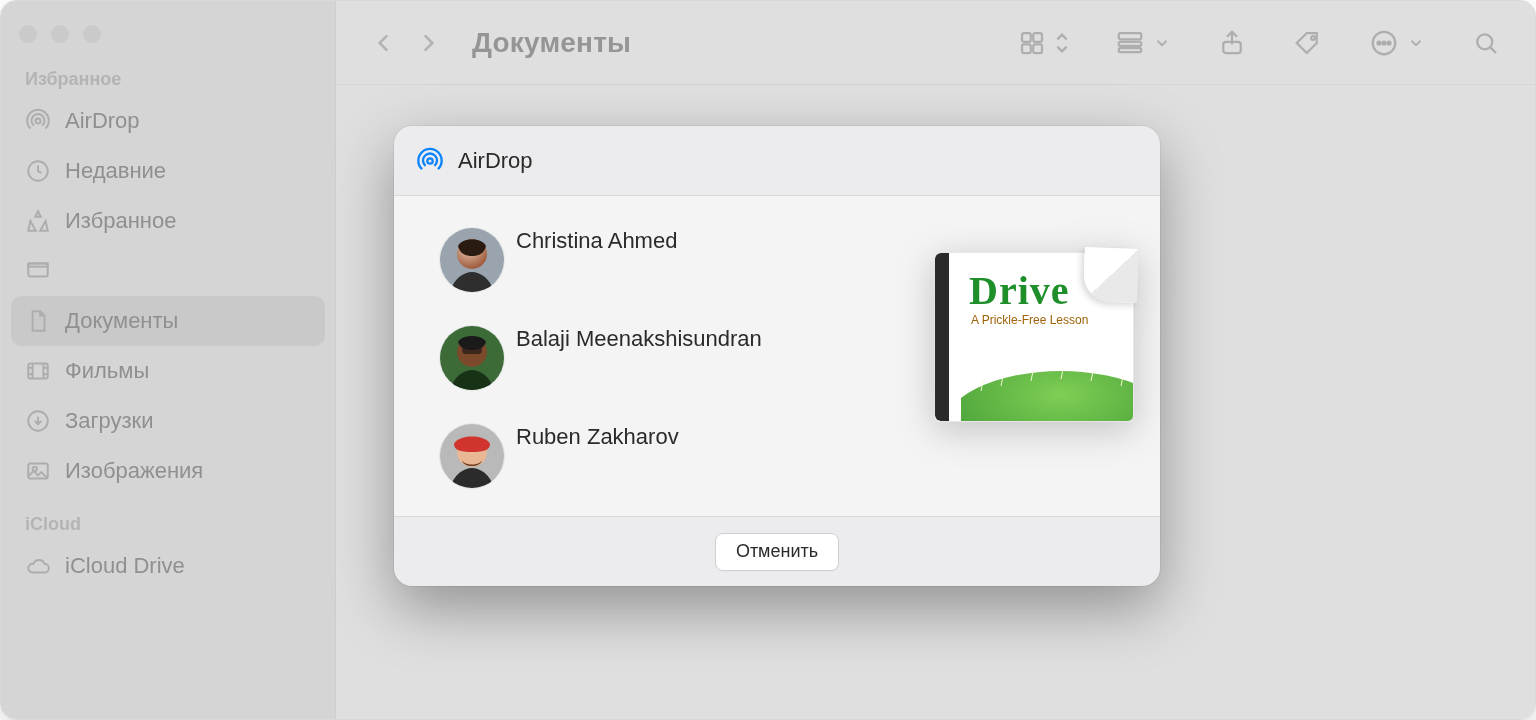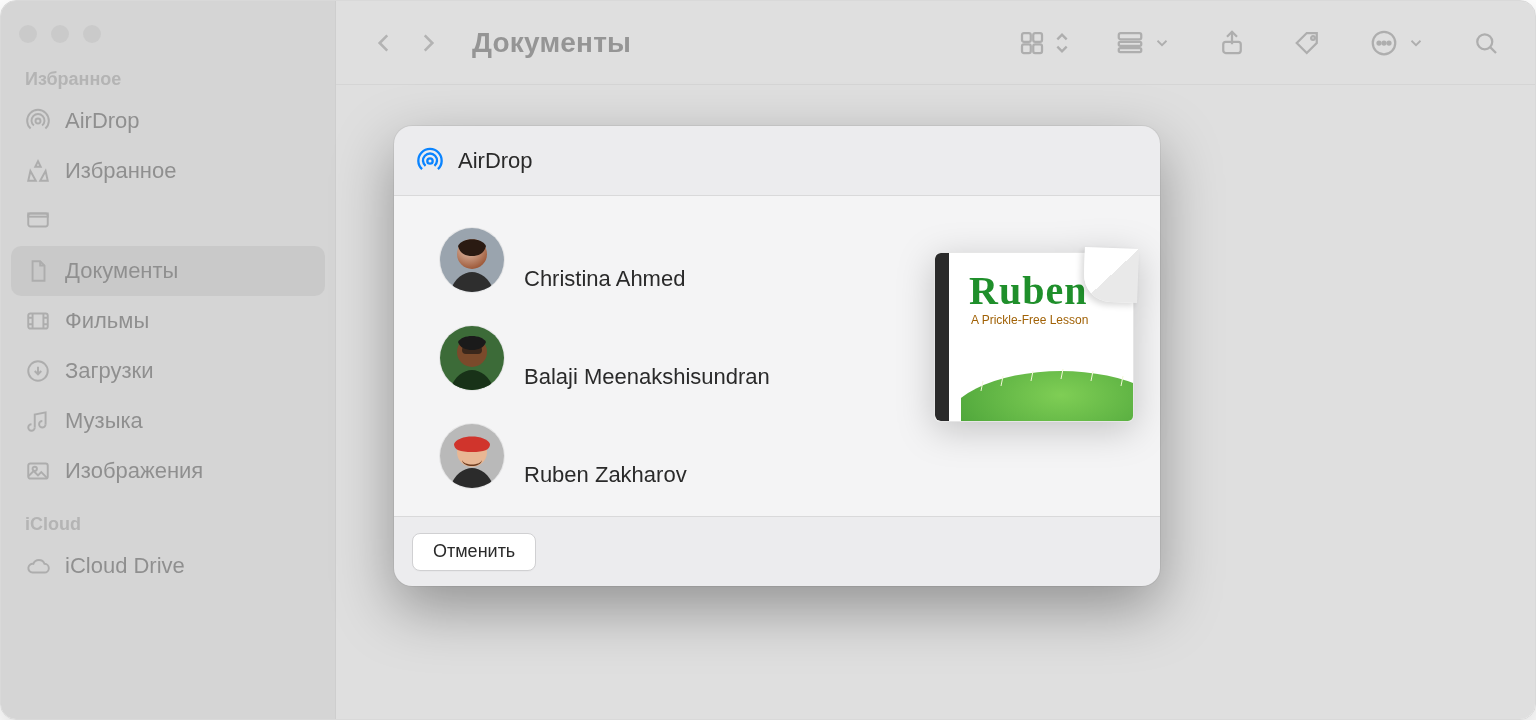--- a/index.html
+++ b/index.html
@@ -52,34 +52,34 @@
   .content{flex:1;background:var(--content-bg)}
 
   
   .modal{position:absolute;z-index:3;left:393px;top:125px;width:766px;border-radius:18px;background:var(--modal-bg);box-shadow:0 22px 60px rgba(0,0,0,.35), 0 0 0 1px rgba(0,0,0,.05)}
   .modal-header{height:70px;display:flex;align-items:center;gap:14px;padding:0 22px;border-bottom:1px solid var(--modal-border)}
   .airdrop-icon{width:28px;height:28px;color:var(--icon-blue)}
   .airdrop-icon svg{width:28px;height:28px;fill:none;stroke:currentColor;stroke-width:2}
   .modal-title{font-size:22px;color:#2a2a2a}
   .modal-body{display:flex;align-items:flex-start;gap:24px;padding:26px 26px 28px 46px;background:var(--modal-body)}
   .people{flex:1;display:flex;flex-direction:column;gap:34px;padding-top:6px}
-  .person{display:flex;align-items:flex-end;gap:20px}
+  .person{display:flex;align-items:flex-start;gap:12px}
   .avatar{width:64px;height:64px;border-radius:50%;overflow:hidden;position:relative;box-shadow:0 0 0 1px rgba(0,0,0,.06)}
   .avatar svg{width:64px;height:64px}
   .person-name{font-size:22px;color:#2a2a2a}
 
   .preview{width:200px;height:170px;position:relative;margin-top:30px;filter:drop-shadow(0 8px 18px rgba(0,0,0,.2))}
   .preview .card{position:absolute;inset:0;border-radius:6px;background:#fff;border:1px solid #e6e6e6;overflow:hidden}
   .preview .spine{position:absolute;left:0;top:0;bottom:0;width:14px;background:#2a2a2a;border-top-left-radius:6px;border-bottom-left-radius:6px}
   .preview .word{position:absolute;left:34px;top:14px;font-family:Georgia,serif;font-weight:700;color:#1f8f2b;font-size:40px;letter-spacing:1px}
   .preview .sub{position:absolute;left:36px;top:60px;color:#a16207;font-size:12px}
   .preview .cactus{position:absolute;left:26px;right:8px;bottom:0;height:70px}
   .preview .curl{position:absolute;right:-4px;top:-4px;width:54px;height:54px;background:linear-gradient(135deg,#fff 50%,#e9e9e9 50%);border-bottom-left-radius:50%;transform:rotate(2deg);box-shadow:-3px 3px 6px rgba(0,0,0,.15)}
 
-  .modal-footer{height:70px;display:flex;align-items:center;justify-content:flex-start;padding:0 18px;border-top:1px solid var(--modal-border)}
+  .modal-footer{height:70px;display:flex;align-items:center;justify-content:center;padding:0 18px;border-top:1px solid var(--modal-border)}
   .btn{height:38px;padding:0 20px;border-radius:8px;background:var(--btn-bg);border:1px solid var(--btn-border);font-size:18px;color:#2a2a2a;box-shadow:0 1px 0 rgba(0,0,0,.02);cursor:pointer}
 
 </style>
 </head>
 <body>
 
 <div class="layer">
   <div class="window">
     <aside class="sidebar">
       <div class="traffic">
@@ -96,20 +96,29 @@
               <circle cx="12" cy="12" r="2.3"></circle>
               <path d="M8.2 16.2a6 6 0 1 1 7.6 0"></path>
               <path d="M5.2 19a10 10 0 1 1 13.6 0"></path>
             </svg>
         </span>
         <span class="side-label">AirDrop</span>
       </div>
       <div class="side-item">
         <span class="side-icon">
           <svg viewBox="0 0 24 24">
+              <circle cx="12" cy="12" r="9"></circle>
+              <path d="M12 7v5l3 2"></path>
+            </svg>
+        </span>
+        <span class="side-label">Недавние</span>
+      </div>
+      <div class="side-item">
+        <span class="side-icon">
+          <svg viewBox="0 0 24 24">
               <path d="M12 3l2.5 5H9.5L12 3z"></path>
               <path d="M5 12l5 9H3l2-9z"></path>
               <path d="M19 12l2 9h-7l5-9z"></path>
             </svg>
         </span>
         <span class="side-label">Избранное</span>
       </div>
       <div class="side-item">
         <span class="side-icon">
           <svg viewBox="0 0 24 24">
@@ -138,30 +147,20 @@
       </div>
       <div class="side-item">
         <span class="side-icon">
           <svg viewBox="0 0 24 24">
               <circle cx="12" cy="12" r="9"></circle>
               <path d="M12 8v6"></path>
               <path d="M9 12l3 3 3-3"></path>
             </svg>
         </span>
         <span class="side-label">Загрузки</span>
-      </div>
-      <div class="side-item">
-        <span class="side-icon">
-          <svg viewBox="0 0 24 24">
-              <path d="M9 18a3 3 0 1 1-3-3"></path>
-              <path d="M9 18V6l10-2v11"></path>
-              <path d="M19 15a3 3 0 1 1-3-3"></path>
-            </svg>
-        </span>
-        <span class="side-label">Музыка</span>
       </div>
       <div class="side-item">
         <span class="side-icon">
           <svg viewBox="0 0 24 24">
               <rect x="3" y="5" width="18" height="14" rx="2"></rect>
               <circle cx="9" cy="10" r="2"></circle>
               <path d="M3 17l5-5 4 4 3-3 6 6"></path>
             </svg>
         </span>
         <span class="side-label">Изображения</span>
@@ -321,21 +320,21 @@
                 <path d="M10 64c4-14 14-20 22-20s18 6 22 20z" fill="#2b2b2b"></path>
               </svg>
           </div>
           <div class="person-name">Ruben Zakharov</div>
         </div>
       </div>
 
       <div class="preview">
         <div class="card">
           <div class="spine"></div>
-          <div class="word">Ruben</div>
+          <div class="word">Drive</div>
           <div class="sub">A Prickle-Free Lesson</div>
           <svg class="cactus" viewBox="0 0 200 70" preserveAspectRatio="xMidYMax slice">
             <defs>
                 <radialGradient id="cg" cx="50%" cy="20%" r="80%">
                   <stop offset="0%" stop-color="#7fce55"></stop>
                   <stop offset="100%" stop-color="#2f8c2a"></stop>
                 </radialGradient>
               </defs>
             <ellipse cx="100" cy="80" rx="120" ry="60" fill="url(#cg)"></ellipse>
             <g stroke="#f2f7d8" stroke-width="1">

